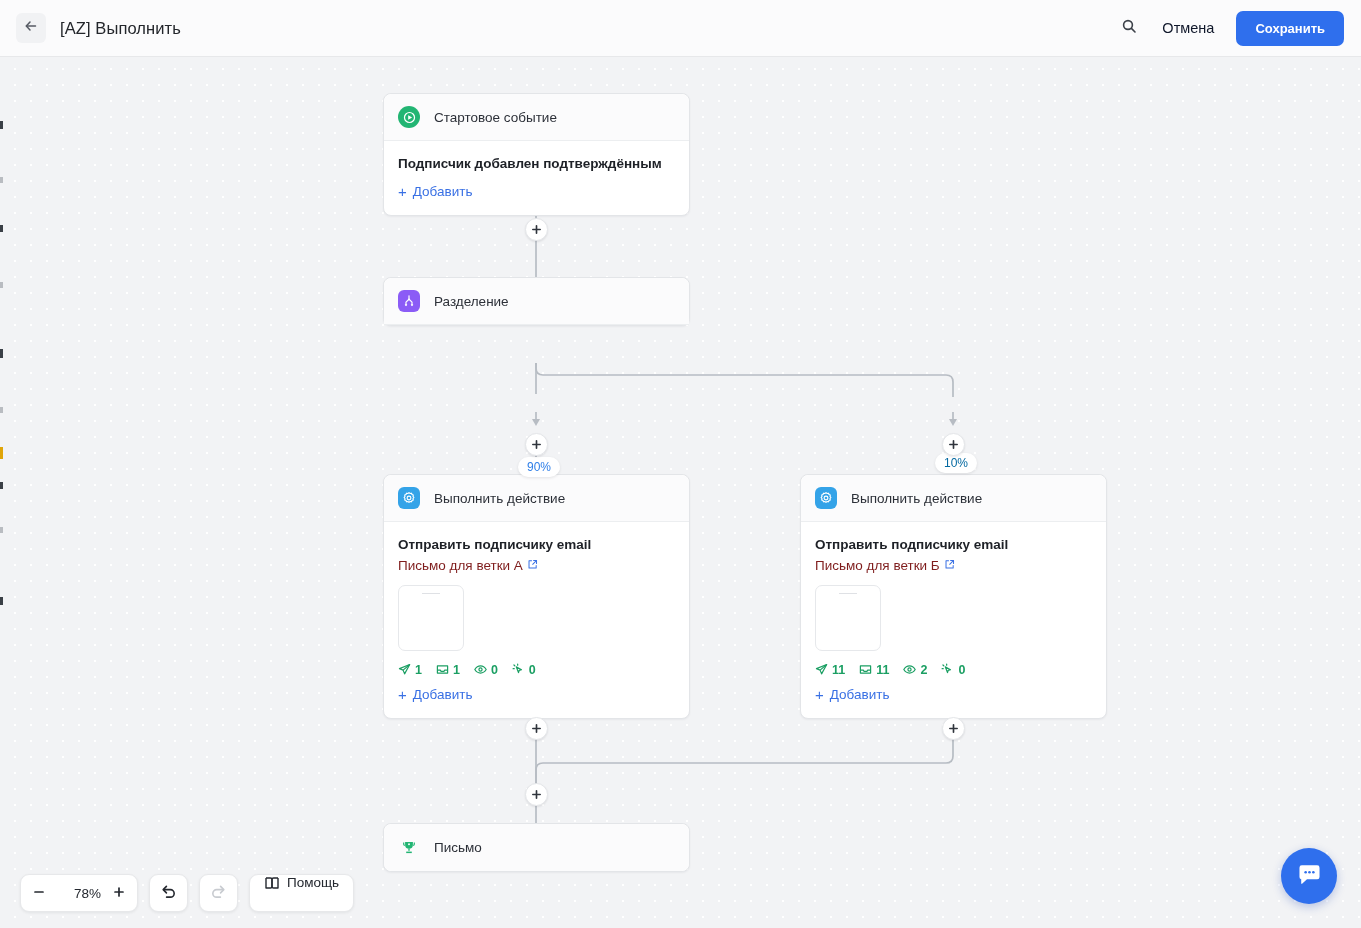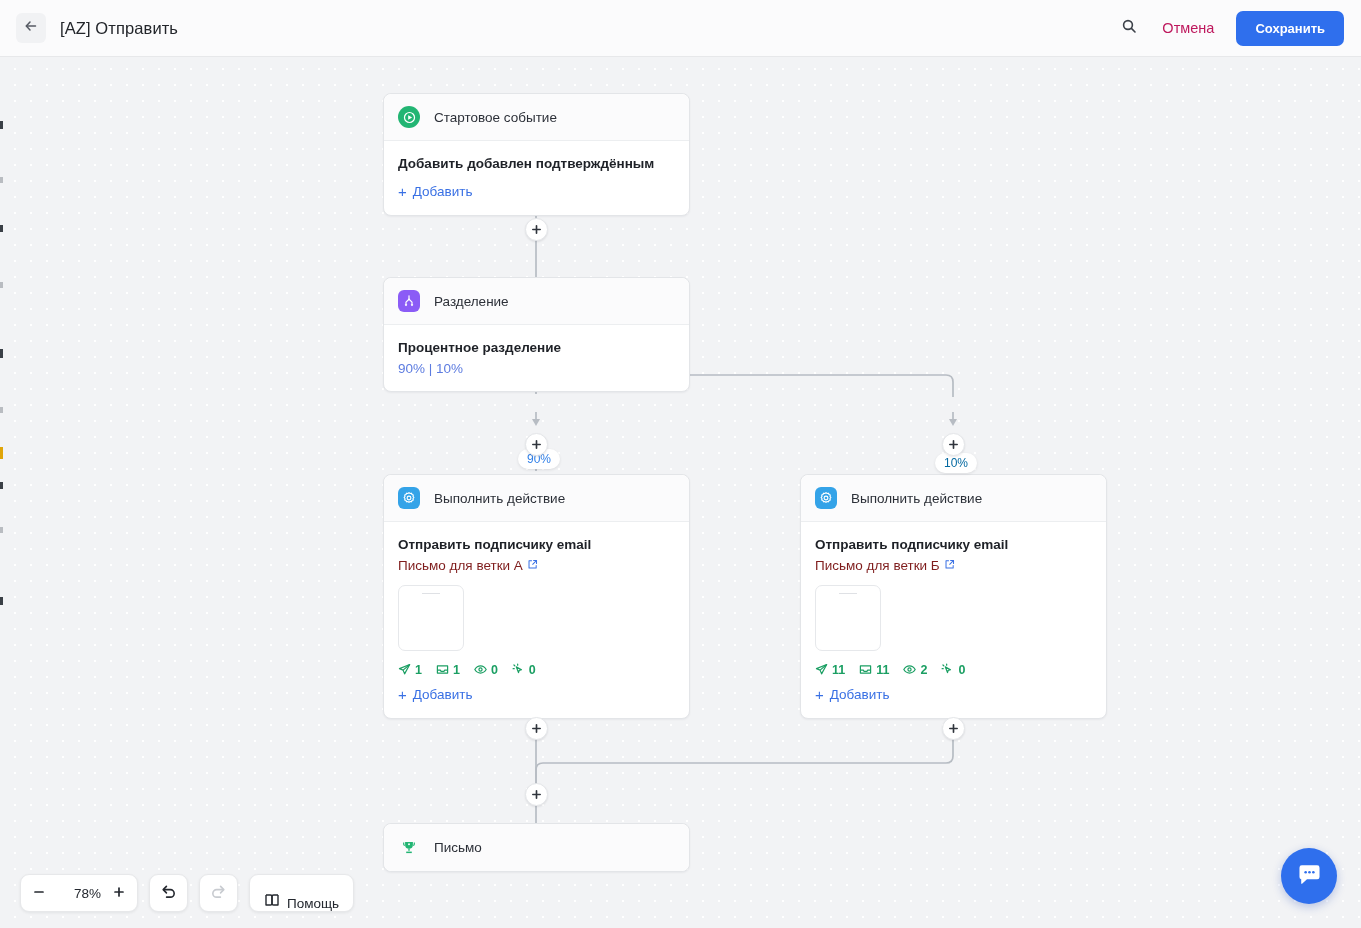--- a/index.html
+++ b/index.html
@@ -32,21 +32,21 @@
   .topbar-right {
     margin-left: auto; display: flex; align-items: center;
     gap: 0; padding-right: 17px;
   }
   .search-btn {
     width: 30px; height: 30px; border-radius: 6px;
     display: flex; align-items: center; justify-content: center;
     cursor: pointer; color: #3c4149; margin-right: 18px;
   }
   .cancel-link {
-    font-size: 14.5px; color: #be185d; cursor: pointer;
+    font-size: 14.5px; color: #0f172a; cursor: pointer;
     margin-right: 22px;
   }
   .save-btn {
     background: #2f6fed; color: #fff;
     font-size: 13px; font-weight: bold;
     border: none; border-radius: 7px;
     padding: 10px 19px; cursor: pointer;
     font-family: "Liberation Sans", sans-serif;
   }
 
@@ -166,21 +166,21 @@
   }
   .tool-btn {
     height: 38px; min-width: 36px; padding: 0 10px;
     display: flex; align-items: center; justify-content: center;
     cursor: pointer; color: #24282f; background: transparent;
     border: none; font-family: "Liberation Sans", sans-serif; font-size: 14px;
   }
   .tool-btn.disabled { color: #c8cbd0; cursor: default; }
   .zoom-val { font-size: 13.5px; color: #24282f; min-width: 44px; text-align: right; }
   .help-btn {
-    display: flex; align-items: flex-end; gap: 7px;
+    display: flex; align-items: flex-start; gap: 7px;
     padding: 0 14px; height: 38px; font-size: 13.5px; color: #24282f;
     background: #fff; border: 1px solid #e7e8ea; border-radius: 9px;
     box-shadow: 0 1px 3px rgba(20,24,32,.07);
     cursor: pointer; font-family: "Liberation Sans", sans-serif;
   }
 
   
   .chat-fab {
     position: absolute; right: 24px; bottom: 24px;
     width: 56px; height: 56px; border-radius: 50%;
@@ -194,21 +194,21 @@
 
 <div class="topbar">
   <div class="back-btn">
     <span>
       <svg width="16" height="16" viewBox="0 0 16 16" fill="none" stroke="currentColor" stroke-width="1.5" stroke-linecap="round" stroke-linejoin="round">
         <path d="M12.5 8H3.5"></path>
           <path d="M7 4L3.3 8l3.7 4"></path>
       </svg>
     </span>
   </div>
-  <div class="page-title">[AZ] Отправить</div>
+  <div class="page-title">[AZ] Выполнить</div>
   <div class="topbar-right">
     <div class="search-btn">
       <span>
         <svg width="16" height="16" viewBox="0 0 16 16" fill="none" stroke="currentColor" stroke-width="1.6" stroke-linecap="round">
           <circle cx="7" cy="7" r="4.4"></circle>
             <path d="M10.4 10.4L14 14"></path>
         </svg>
       </span>
     </div>
     <div class="cancel-link">Отмена</div>
@@ -268,21 +268,21 @@
     <div class="node-head">
       <div class="node-icon icon-green">
         <svg width="13" height="13" viewBox="0 0 14 14" fill="none">
           <circle cx="7" cy="7" r="5.4" stroke="#ffffff" stroke-width="1.3"></circle>
           <polygon points="5.6,4.5 9.8,7 5.6,9.5" fill="#ffffff"></polygon>
         </svg>
       </div>
       <div class="node-head-label">Стартовое событие</div>
     </div>
     <div class="node-body">
-      <div class="node-title">Добавить добавлен подтверждённым</div>
+      <div class="node-title">Подписчик добавлен подтверждённым</div>
       <div class="add-link">
         <span class="plus">+</span>
         <span>Добавить</span>
       </div>
     </div>
   </div>
 
   <div class="plus-btn" style="left:525px; top:161px;">
     <span>
       <svg width="11" height="11" viewBox="0 0 12 12" stroke="currentColor" stroke-width="1.8" stroke-linecap="round">
@@ -297,27 +297,23 @@
         <svg width="14" height="14" viewBox="0 0 14 14" fill="none" stroke="#ffffff" stroke-width="1.2" stroke-linecap="round" stroke-linejoin="round">
           <path d="M7 1.8v3.4"></path>
           <path d="M7 5.2L4 8.1v3.2"></path>
           <path d="M7 5.2l3 2.9v3.2"></path>
           <polygon points="4,12.2 2.7,10.2 5.3,10.2" fill="#ffffff" stroke="none"></polygon>
           <polygon points="10,12.2 8.7,10.2 11.3,10.2" fill="#ffffff" stroke="none"></polygon>
         </svg>
       </div>
       <div class="node-head-label">Разделение</div>
     </div>
-    <div class="node-body">
-      <div class="node-title">Процентное разделение</div>
-      <div class="node-sub light">90% | 10%</div>
-    </div>
-  </div>
-
-  <div class="pill blue" style="left:518px; top:392px;">90%</div>
+  </div>
+
+  <div class="pill blue" style="left:518px; top:400px;">90%</div>
   <div class="pill red" style="left:935px; top:396px;">10%</div>
 
   <div class="plus-btn" style="left:525px; top:376px;">
     <span>
       <svg width="11" height="11" viewBox="0 0 12 12" stroke="currentColor" stroke-width="1.8" stroke-linecap="round">
           <path d="M6 2v8M2 6h8"></path>
         </svg>
     </span>
   </div>
   <div class="plus-btn" style="left:942px; top:376px;">

